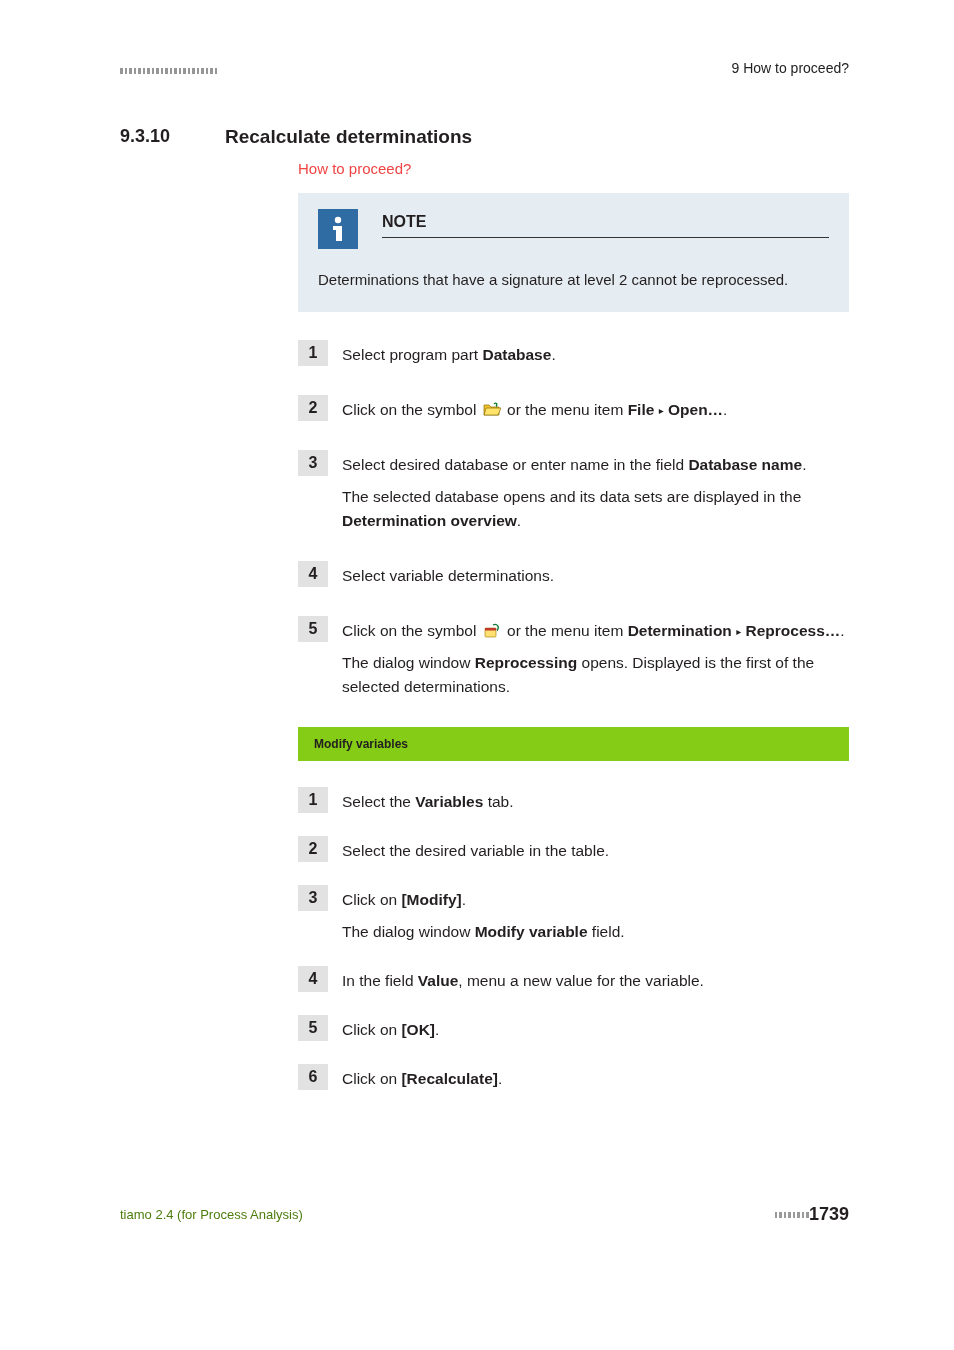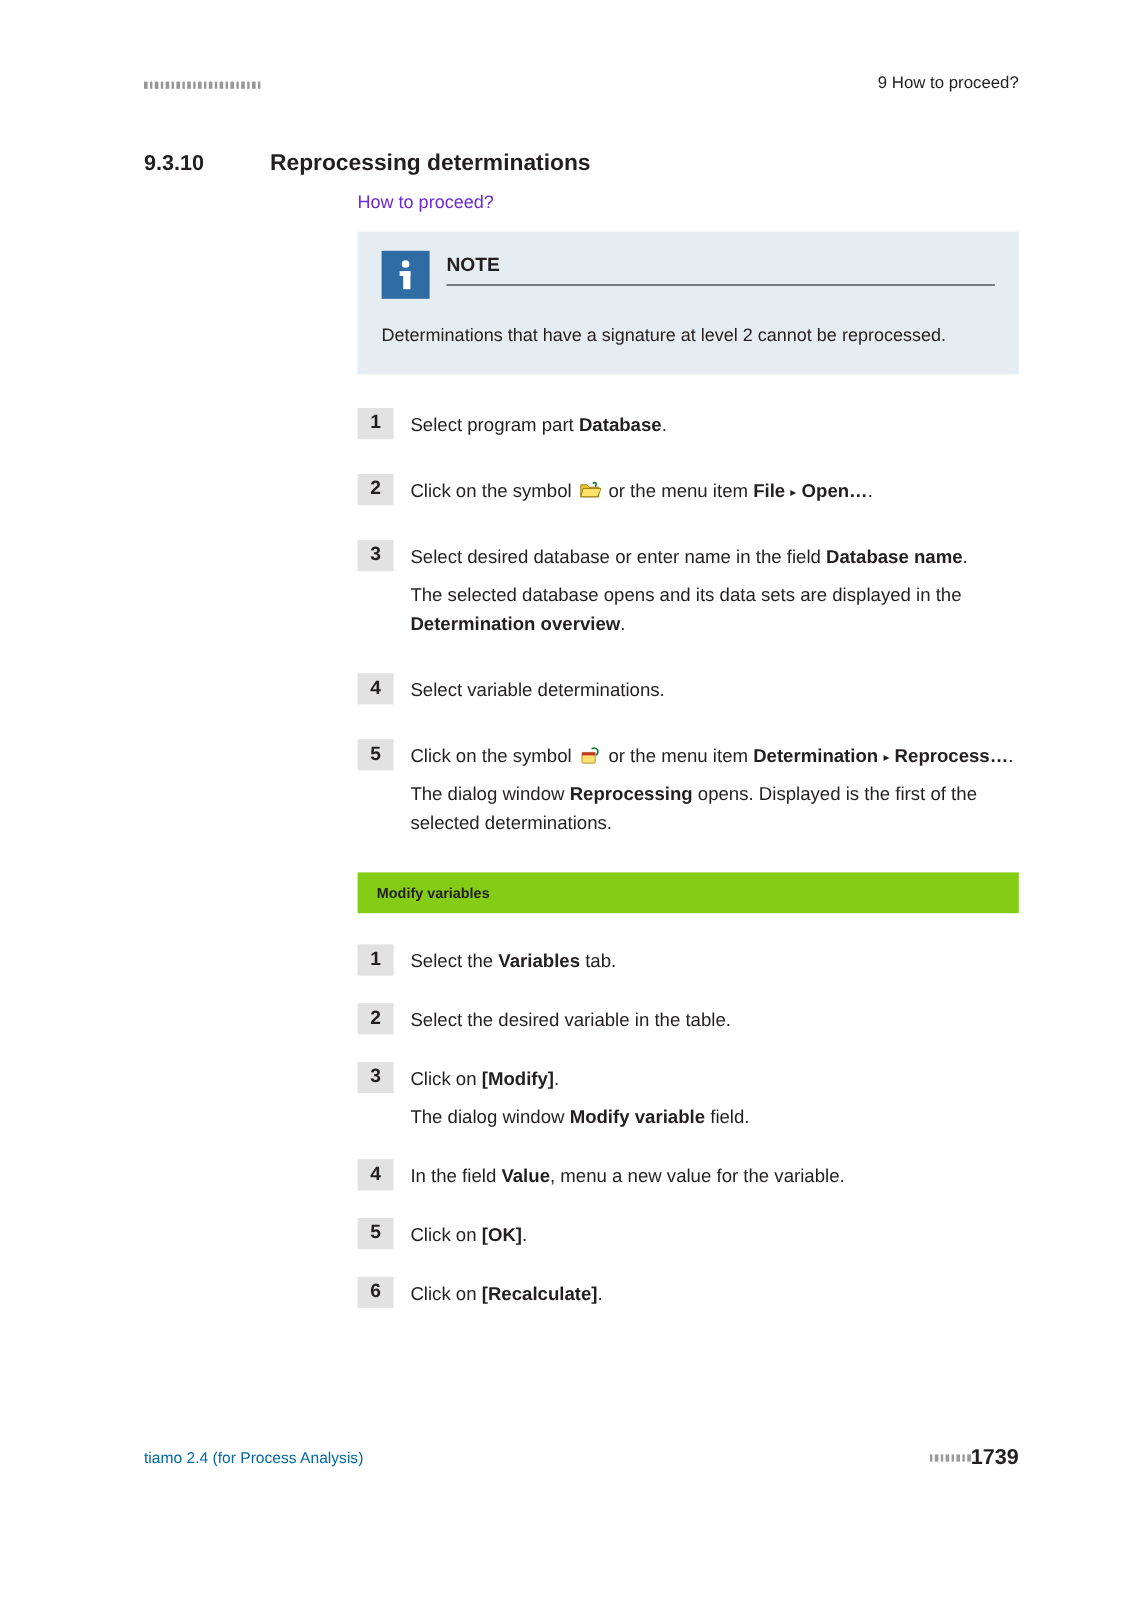--- a/index.html
+++ b/index.html
@@ -53,36 +53,36 @@
     color: #231f20;
     min-width: 75px;
   }
   .section-title {
     font-weight: 700;
     font-size: 19px;
     color: #231f20;
   }
   .subtitle {
     font-size: 15px;
-    color: #6d28d9;
+    color: #ef4444;
     margin-left: 178px;
     margin-bottom: 16px;
   }
   .content-indent {
     margin-left: 178px;
   }
   .note-box {
     background: #e6edf2;
     padding: 16px 20px 22px 20px;
     margin-bottom: 28px;
   }
   .note-header {
     display: flex;
     align-items: flex-start;
-    gap: 14px;
+    gap: 24px;
     margin-bottom: 20px;
   }
   .note-icon {
     width: 40px;
     height: 40px;
     background: #2f6ca3;
     display: flex;
     align-items: center;
     justify-content: center;
     flex-shrink: 0;
@@ -146,21 +146,21 @@
     position: absolute;
     bottom: 125px;
     left: 120px;
     right: 105px;
     display: flex;
     justify-content: space-between;
     align-items: center;
   }
   .footer-left {
     font-size: 13px;
-    color: #0369a1;
+    color: #4d7c0f;
   }
   .footer-right {
     display: flex;
     align-items: center;
     gap: 0;
   }
   .footer-dots {
     display: flex;
     gap: 2px;
   }
@@ -204,21 +204,21 @@
         <span></span>
         <span></span>
         <span></span>
         <span></span>
     </div>
     <div class="header-right">9 How to proceed?</div>
   </div>
 
   <div class="section-row">
     <div class="section-num">9.3.10</div>
-    <div class="section-title">Reprocessing determinations</div>
+    <div class="section-title">Recalculate determinations</div>
   </div>
 
   <div class="subtitle">How to proceed?</div>
 
   <div class="content-indent">
 
     <div class="note-box">
       <div class="note-header">
         <div class="note-icon">
           <svg viewBox="0 0 20 28">

